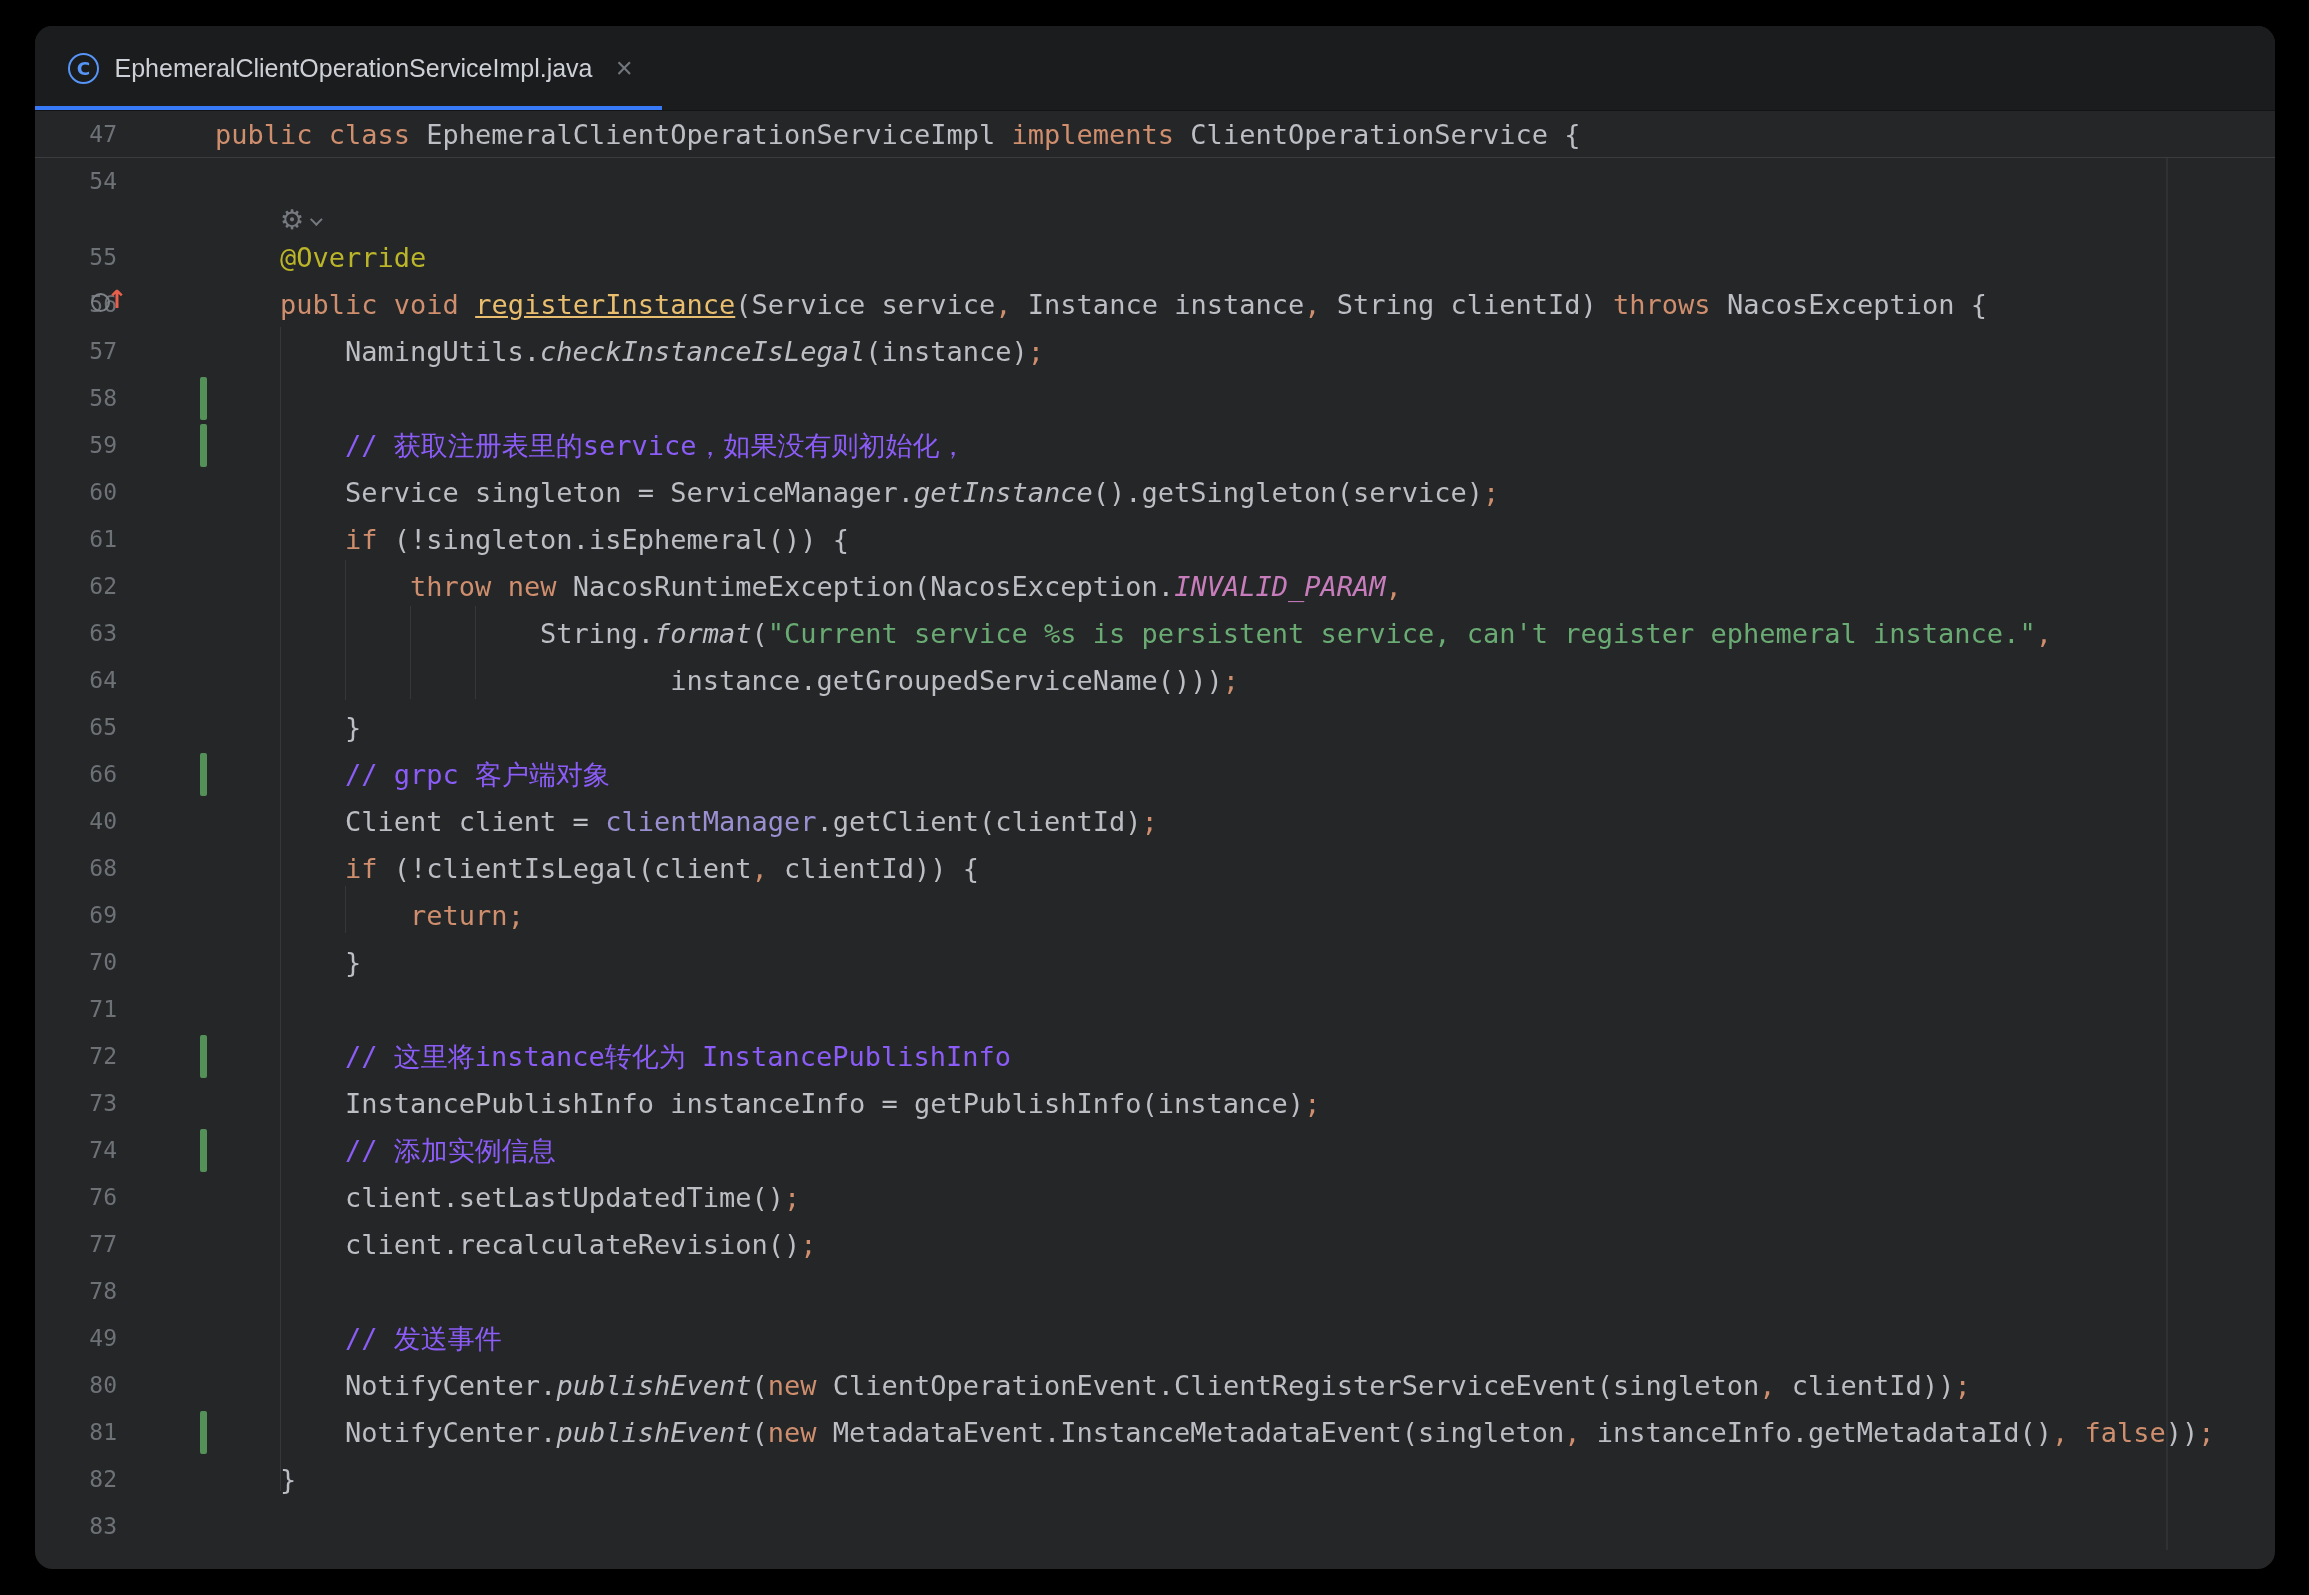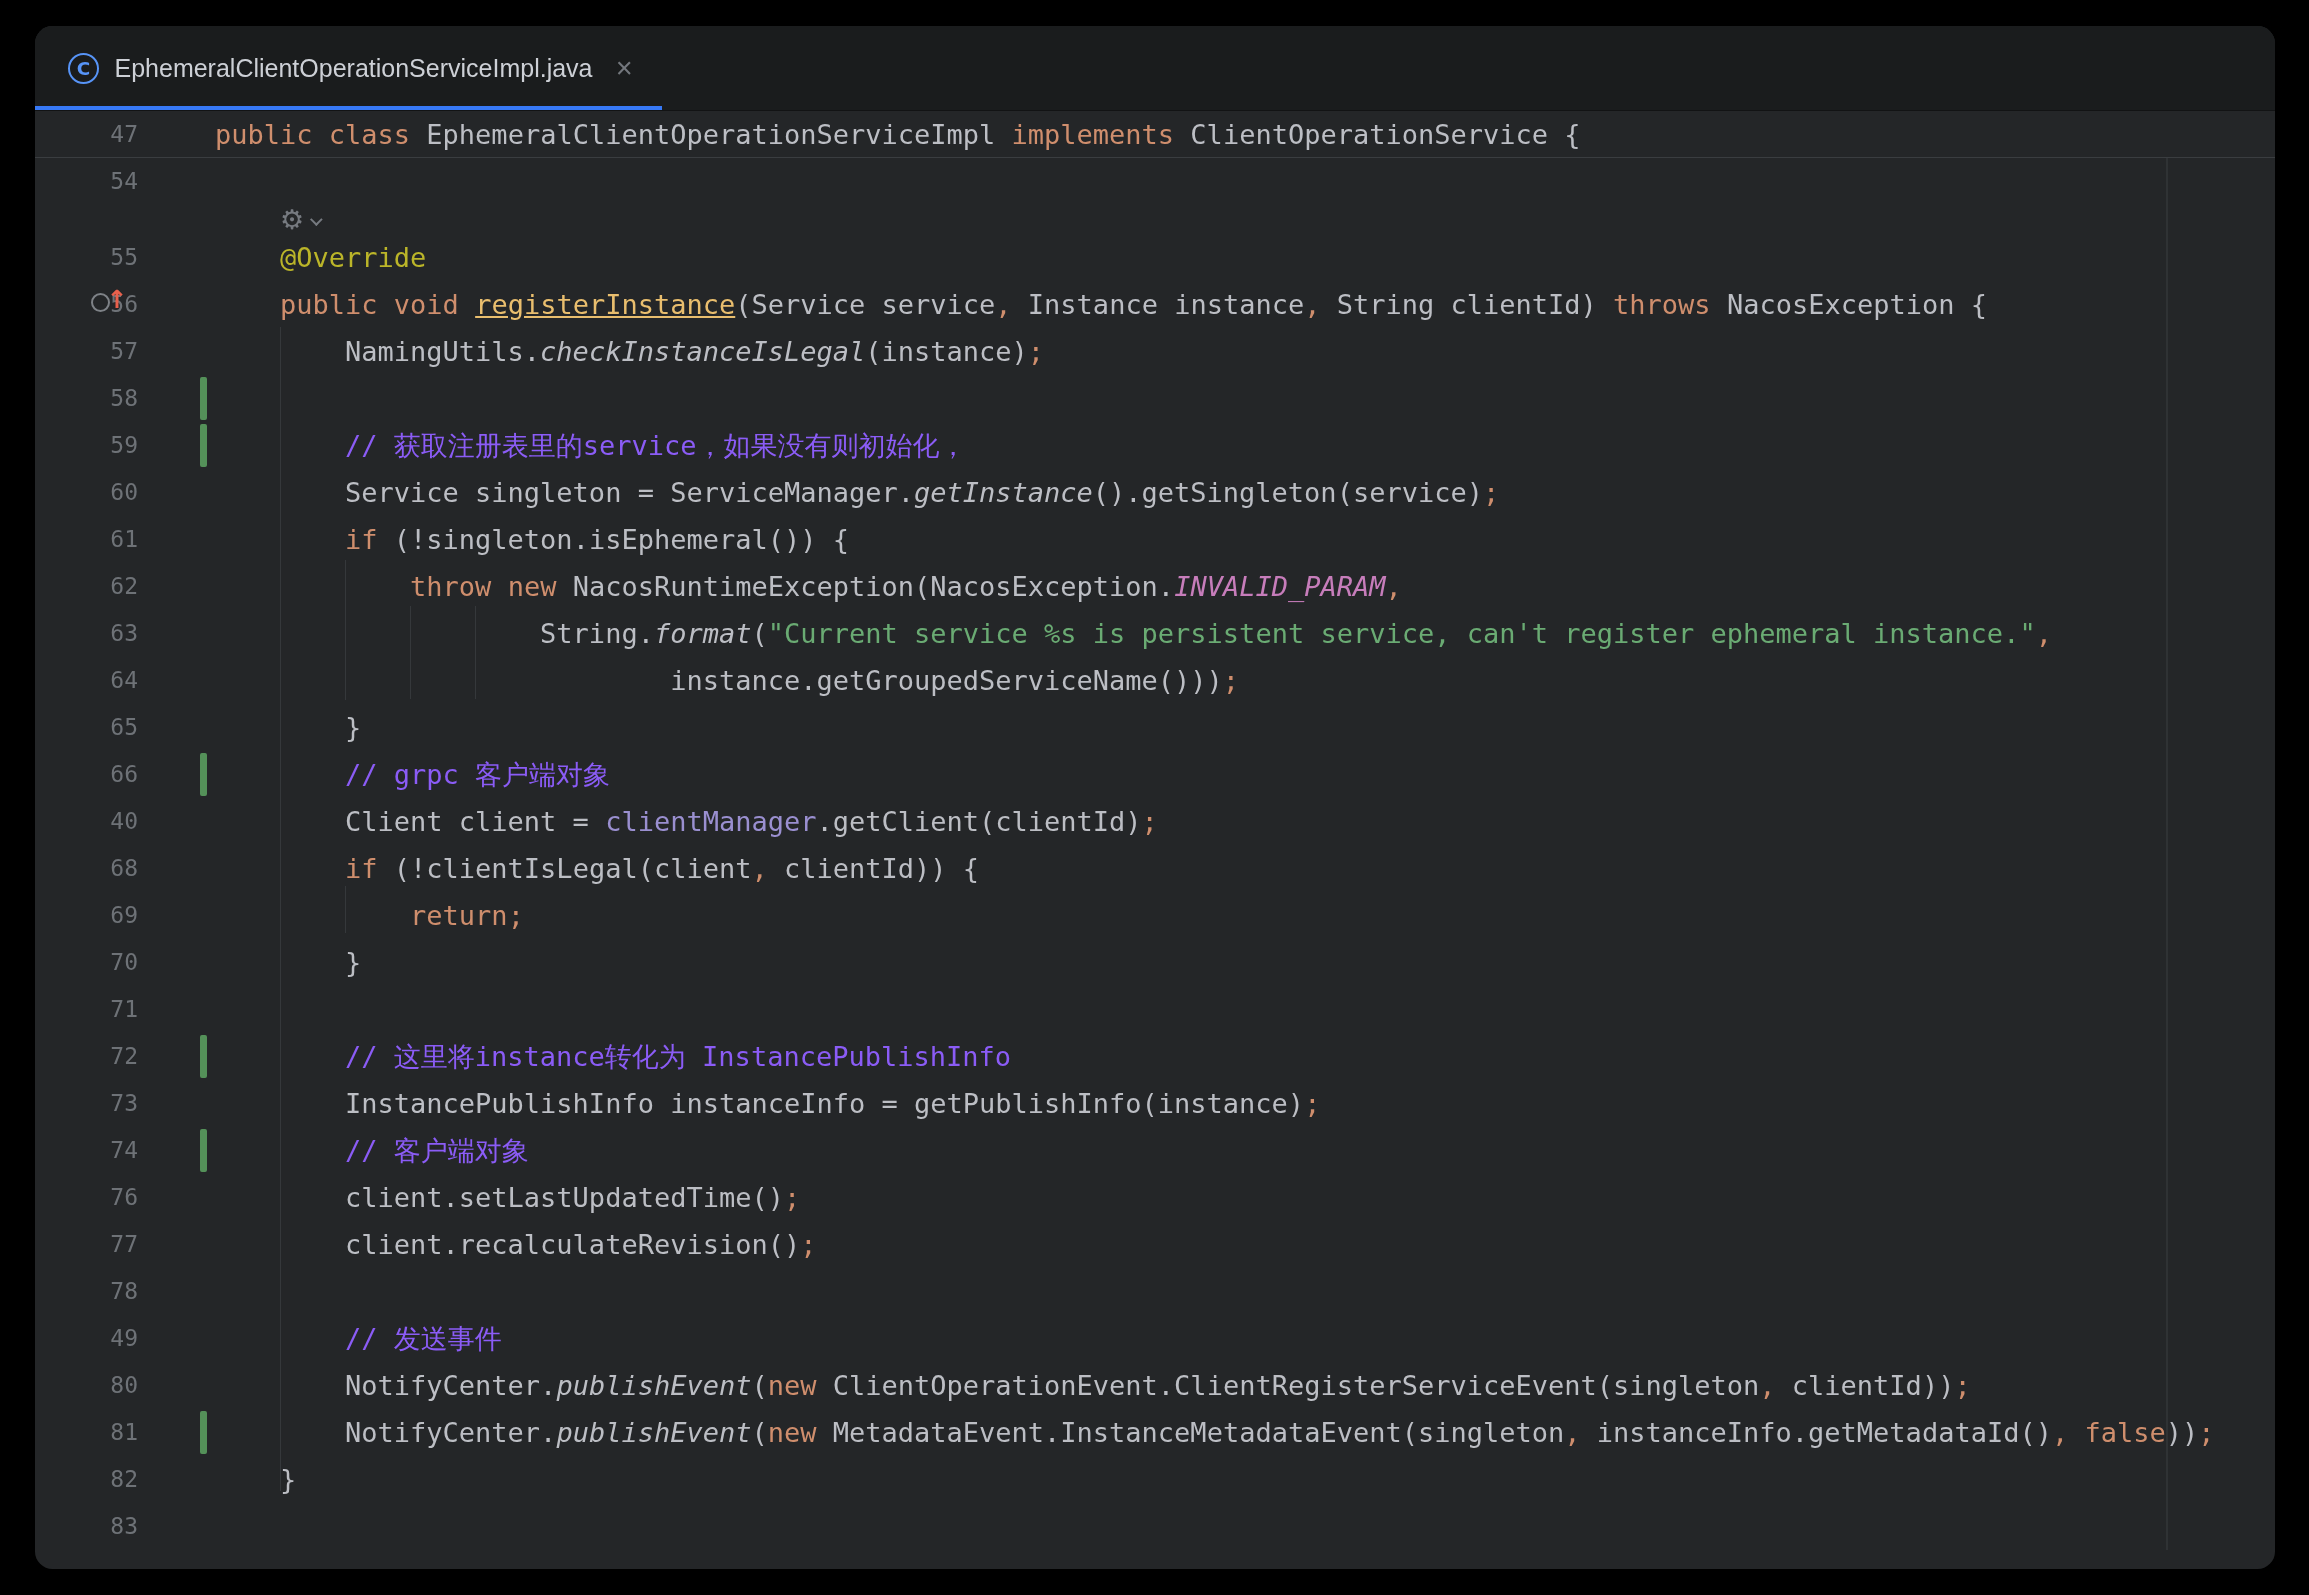--- a/index.html
+++ b/index.html
@@ -33,21 +33,21 @@
   .sticky {
     display:flex; height:47px; background:#242628;
     border-bottom:1px solid #3A3D40; position:relative;
   }
   .editor { position:relative; font-size:27px; }
   .row { display:flex; height:47px; position:relative; }
   .row.inlay { height:29px; }
   .gutter { width:180px; flex:none; position:relative; }
   .lnum {
     position:absolute; left:0; top:0; width:82px; text-align:right;
-    font-size:23px; line-height:47px; color:#6E7277;margin-left:21px;
+    font-size:23px; line-height:47px; color:#6E7277;
   }
   .code {
     font-family:"DejaVu Sans Mono", monospace; font-size:27px; line-height:47px;
     white-space:pre; color:#BCBEC4;
   }
   .row.inlay .code { line-height:29px; padding-left:4ch; }
 
   
   .tk-kw   { color:#CF8E6D; }
   .tk-mth  { color:#E9BE6E;text-decoration:underline; }
@@ -242,21 +242,21 @@
           <div class="gutter">
             <span class="lnum">73</span>
           </div>
           <pre class="code"><span class="tk-pln">        InstancePublishInfo instanceInfo = getPublishInfo(instance)</span><span class="tk-pun">;</span></pre>
         </div>
         <div class="row">
           <div class="gutter">
             <span class="lnum">74</span>
           </div>
           <div class="changebar"></div>
-          <pre class="code"><span class="tk-pln">        </span><span class="tk-cmt">// 客户端对象</span></pre>
+          <pre class="code"><span class="tk-pln">        </span><span class="tk-cmt">// 添加实例信息</span></pre>
         </div>
         <div class="row">
           <div class="gutter">
             <span class="lnum">76</span>
           </div>
           <pre class="code"><span class="tk-pln">        client.setLastUpdatedTime()</span><span class="tk-pun">;</span></pre>
         </div>
         <div class="row">
           <div class="gutter">
             <span class="lnum">77</span>

